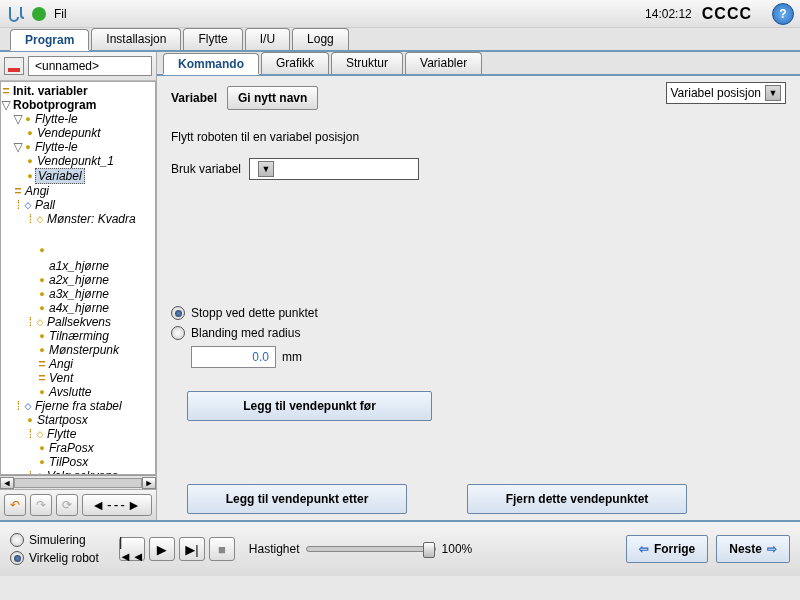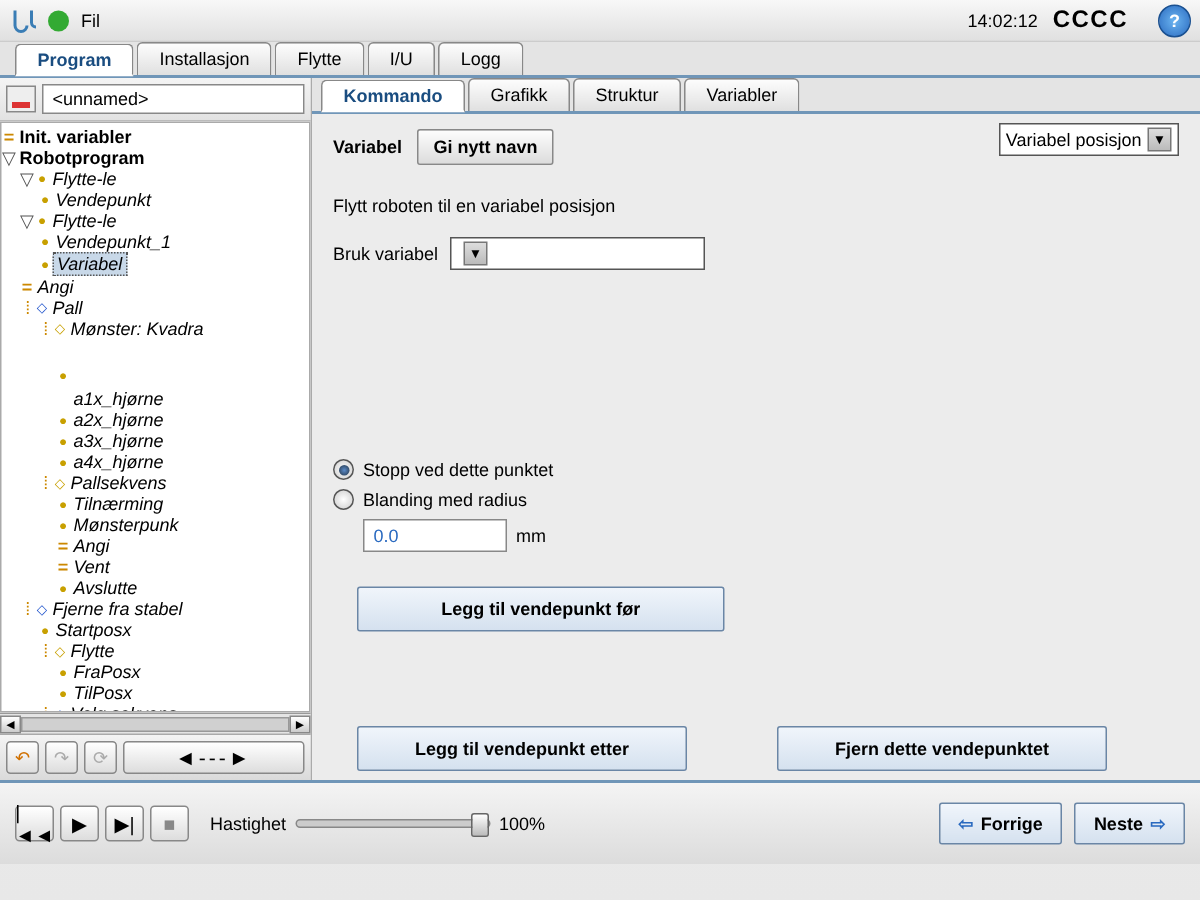--- a/index.html
+++ b/index.html
@@ -9,21 +9,21 @@
 .topbar .globe { width:14px; height:14px; border-radius:50%; background:#3a3; margin-left:6px; }
 .topbar .menu { margin-left:8px; }
 .topbar .spacer { flex:1; }
 .topbar .clock { margin-right:10px; }
 .topbar .cccc { font-weight:bold; font-size:16px; letter-spacing:1px; margin-right:20px; }
 .helpicon { width:22px; height:22px; border-radius:50%; background:radial-gradient(#6bb4f0,#2a6ac0); color:#fff; display:flex; align-items:center; justify-content:center; font-weight:bold; border:1px solid #1a5090; }
 .maintabs { display:flex; padding-left:10px; background:#e4e4e4; height:24px; border-bottom:2px solid #7096b8; }
 .maintabs .tab { border:1px solid #888; border-bottom:none; background:linear-gradient(#fdfdfd,#e0e0e0); padding:3px 14px; margin-right:2px; border-radius:4px 4px 0 0; cursor:pointer; }
 .maintabs .tab.active { color:#1a4d80; font-weight:bold; background:#fff; border-bottom:2px solid #fff; position:relative; top:1px; }
 .contentrow { display:flex; height:468px; }
-.leftcol { width:208px; border-right:1px solid #aaa; background:#ececec; display:flex; flex-direction:column; }
+.leftcol { width:157px; border-right:1px solid #aaa; background:#ececec; display:flex; flex-direction:column; }
 .filebar { display:flex; align-items:center; padding:4px; border-bottom:1px solid #bbb; background:linear-gradient(#f4f4f4,#e2e2e2); }
 .disk { width:20px; height:18px; background:#eee; border:1px solid #888; margin-right:4px; position:relative; }
 .disk::after { content:""; position:absolute; bottom:2px; left:3px; width:12px; height:4px; background:#d33; }
 .filename { border:1px solid #888; background:#fff; padding:2px 6px; flex:1; }
 .tree { flex:1; background:#fff; overflow:hidden; font-size:11px; padding:2px 0; position:relative; border:1px solid #aaa; margin:0 0 0 0; }
 .tree .row { white-space:nowrap; padding:0 2px; line-height:14px; display:flex; align-items:center; }
 .tree .row span.lbl { padding:0 2px; }
 .tree .row.sel span.lbl { background:#c8d8e8; border:1px dotted #555; }
 .tree .ic { display:inline-block; width:10px; text-align:center; }
 .indent0 { padding-left:0px !important; } .indent1 { padding-left:12px !important; } .indent2 { padding-left:24px !important; } .indent3 { padding-left:36px !important; }
@@ -31,37 +31,37 @@
 .bullet-y { color:#c8a000; font-size:9px; }
 .bullet-b { color:#2255cc; font-size:9px; }
 .eq { color:#cc8800; font-weight:bold; }
 .dots { color:#cc8800; letter-spacing:-1px; }
 .hscroll { height:14px; background:#e4e4e4; border-top:1px solid #999; display:flex; align-items:center; }
 .hscroll .arrow { width:14px; height:12px; border:1px solid #888; background:linear-gradient(#fff,#ccc); font-size:9px; display:flex; align-items:center; justify-content:center; }
 .hscroll .track { flex:1; height:10px; background:#d0d0d0; border:1px solid #999; }
 .nav-undo { display:flex; align-items:center; padding:4px; gap:4px; background:linear-gradient(#f4f4f4,#dadada); border-top:1px solid #aaa; }
 .nav-undo .btn { width:22px; height:22px; border:1px solid #888; border-radius:3px; background:linear-gradient(#fff,#ddd); display:flex; align-items:center; justify-content:center; }
 .nav-undo .arrows { flex:1; display:flex; align-items:center; justify-content:center; border:1px solid #888; height:22px; border-radius:3px; background:linear-gradient(#fff,#ddd); font-size:14px; letter-spacing:2px; }
-.rightcol { flex:1; background:#ef4444; display:flex; flex-direction:column; }
+.rightcol { flex:1; background:#bef264; display:flex; flex-direction:column; }
 .subtabs { display:flex; padding-left:6px; height:24px; background:#e4e4e4; border-bottom:2px solid #7096b8; }
 .subtabs .tab { border:1px solid #888; border-bottom:none; background:linear-gradient(#fdfdfd,#e0e0e0); padding:3px 14px; margin-right:2px; border-radius:4px 4px 0 0; cursor:pointer; }
 .subtabs .tab.active { color:#1a4d80; font-weight:bold; background:#fff; border-bottom:2px solid #fff; position:relative; top:1px; }
 .panel { flex:1; background:#ececec; padding:10px 14px; position:relative; }
 .heading { font-size:22px; font-weight:bold; display:flex; align-items:center; gap:10px; }
 .btnflat { border:1px solid #888; background:linear-gradient(#fdfdfd,#dcdcdc); padding:4px 10px; border-radius:2px; cursor:pointer; font-size:12px; }
 .dropdown { border:1px solid #555; background:#fff; padding:2px 4px; display:inline-flex; align-items:center; }
 .dropdown .dd-btn { width:16px; height:16px; background:linear-gradient(#ddd,#bbb); border:1px solid #777; margin-left:4px; display:flex; align-items:center; justify-content:center; font-size:9px; }
 .panel .topright { position:absolute; top:6px; right:14px; }
 .desc { margin-top:20px; }
 .formrow { margin-top:14px; display:flex; align-items:center; gap:8px; }
 .radio-group { position:absolute; left:14px; top:230px; }
 .radio-row { display:flex; align-items:center; gap:6px; margin-bottom:6px; }
 .radio { width:14px; height:14px; border-radius:50%; border:1px solid #555; background:radial-gradient(#fff,#ccc); display:flex; align-items:center; justify-content:center; }
 .radio.sel::after { content:""; width:7px; height:7px; background:radial-gradient(#5a8ac8,#234); border-radius:50%; }
-.numinput { width:96px; border:1px solid #888; background:#fff; padding:3px 6px; color:#2a6ac0; }
+.numinput { width:85px; border:1px solid #888; background:#fff; padding:3px 6px; text-align:right; color:#2a6ac0; }
 .advbox { position:absolute; right:14px; top:180px; width:280px; height:130px; border:1px solid #aaa; background:#f0f0f0; display:flex; align-items:center; justify-content:center; gap:6px; }
 .checkbox { width:13px; height:13px; border:1px solid #555; background:#fff; }
 .bigbtn { border:1px solid #6a86a6; background:linear-gradient(#f0f5fb,#d5e1ef); padding:7px 10px; border-radius:2px; cursor:pointer; font-weight:bold; text-align:center; }
 .btnrow1 { position:absolute; left:30px; top:315px; width:245px; }
 .btnrow2 { position:absolute; left:30px; bottom:6px; display:flex; gap:60px; }
 .btnrow2 .bigbtn { width:220px; }
 .bottombar { height:56px; border-top:2px solid #7096b8; background:linear-gradient(#f4f4f4,#dcdcdc); display:flex; align-items:center; padding:0 10px; }
 .simblock { display:flex; flex-direction:column; gap:4px; margin-right:20px; }
 .simrow { display:flex; align-items:center; gap:5px; }
 .play-controls { display:flex; gap:4px; align-items:center; margin-right:14px; }
@@ -283,20 +283,30 @@
       </div>
       <div class="btnrow2">
         <div class="bigbtn">Legg til vendepunkt etter</div>
         <div class="bigbtn">Fjern dette vendepunktet</div>
       </div>
     </div>
   </div>
 </div>
 
 <div class="bottombar">
+  <div class="simblock">
+    <div class="simrow">
+        <span class="radio"></span>
+        <span>Simulering</span>
+      </div>
+    <div class="simrow">
+        <span class="radio sel"></span>
+        <span>Virkelig robot</span>
+      </div>
+  </div>
   <div class="play-controls">
     <div class="pbtn">|◄◄</div>
     <div class="pbtn">▶</div>
     <div class="pbtn">▶|</div>
     <div class="pbtn" style="color:#888">■</div>
   </div>
   <div class="speed">
     <span>Hastighet</span>
     <div class="slider">
         <div class="thumb"></div>

